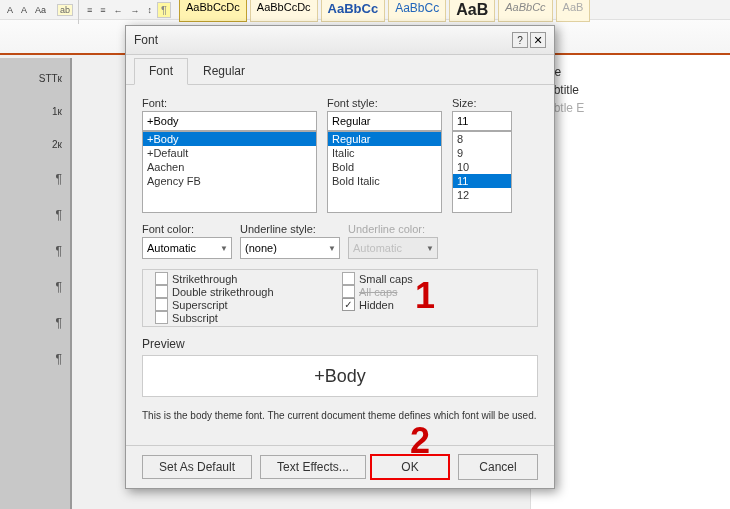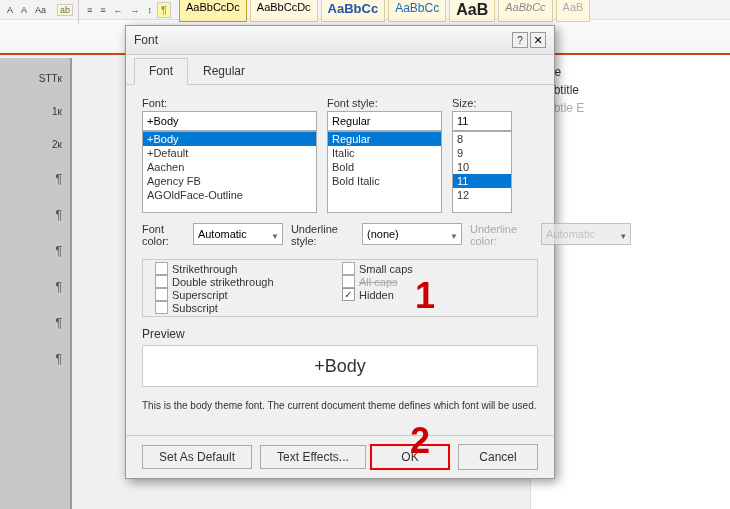--- a/index.html
+++ b/index.html
@@ -152,21 +152,21 @@
 
     
     .font-dropdown-row {
       display: flex;
       gap: 8px;
       margin-top: 10px;
       margin-bottom: 10px;
       align-items: flex-end;
     }
 
-    .font-dropdown-group { display: flex; flex-direction: row; gap: 24px; }
+    .font-dropdown-group { display: flex; flex-direction: column; }
 
     .font-dropdown-label {
       font-size: 11px;
       color: #333;
       margin-bottom: 2px;
     }
 
     .font-select {
       padding: 2px 4px;
       border: 1px solid #aaa;
@@ -490,21 +490,20 @@
     <div class="font-header-row">
 
       <div class="font-col-font">
         <div class="font-col-label">Font:</div>
         <input class="font-input" type="text" value="+Body" style="">
         <div class="font-listbox">
           <div class="font-listbox-item selected">+Body</div>
           <div class="font-listbox-item">+Default</div>
           <div class="font-listbox-item">Aachen</div>
           <div class="font-listbox-item">Agency FB</div>
-          <div class="font-listbox-item">AGOldFace-Outline</div>
         </div>
       </div>
 
       <div class="font-col-style">
         <div class="font-col-label">Font style:</div>
         <input class="font-input" type="text" value="Regular" style="">
         <div class="font-listbox">
           <div class="font-listbox-item selected">Regular</div>
           <div class="font-listbox-item">Italic</div>
           <div class="font-listbox-item">Bold</div>

